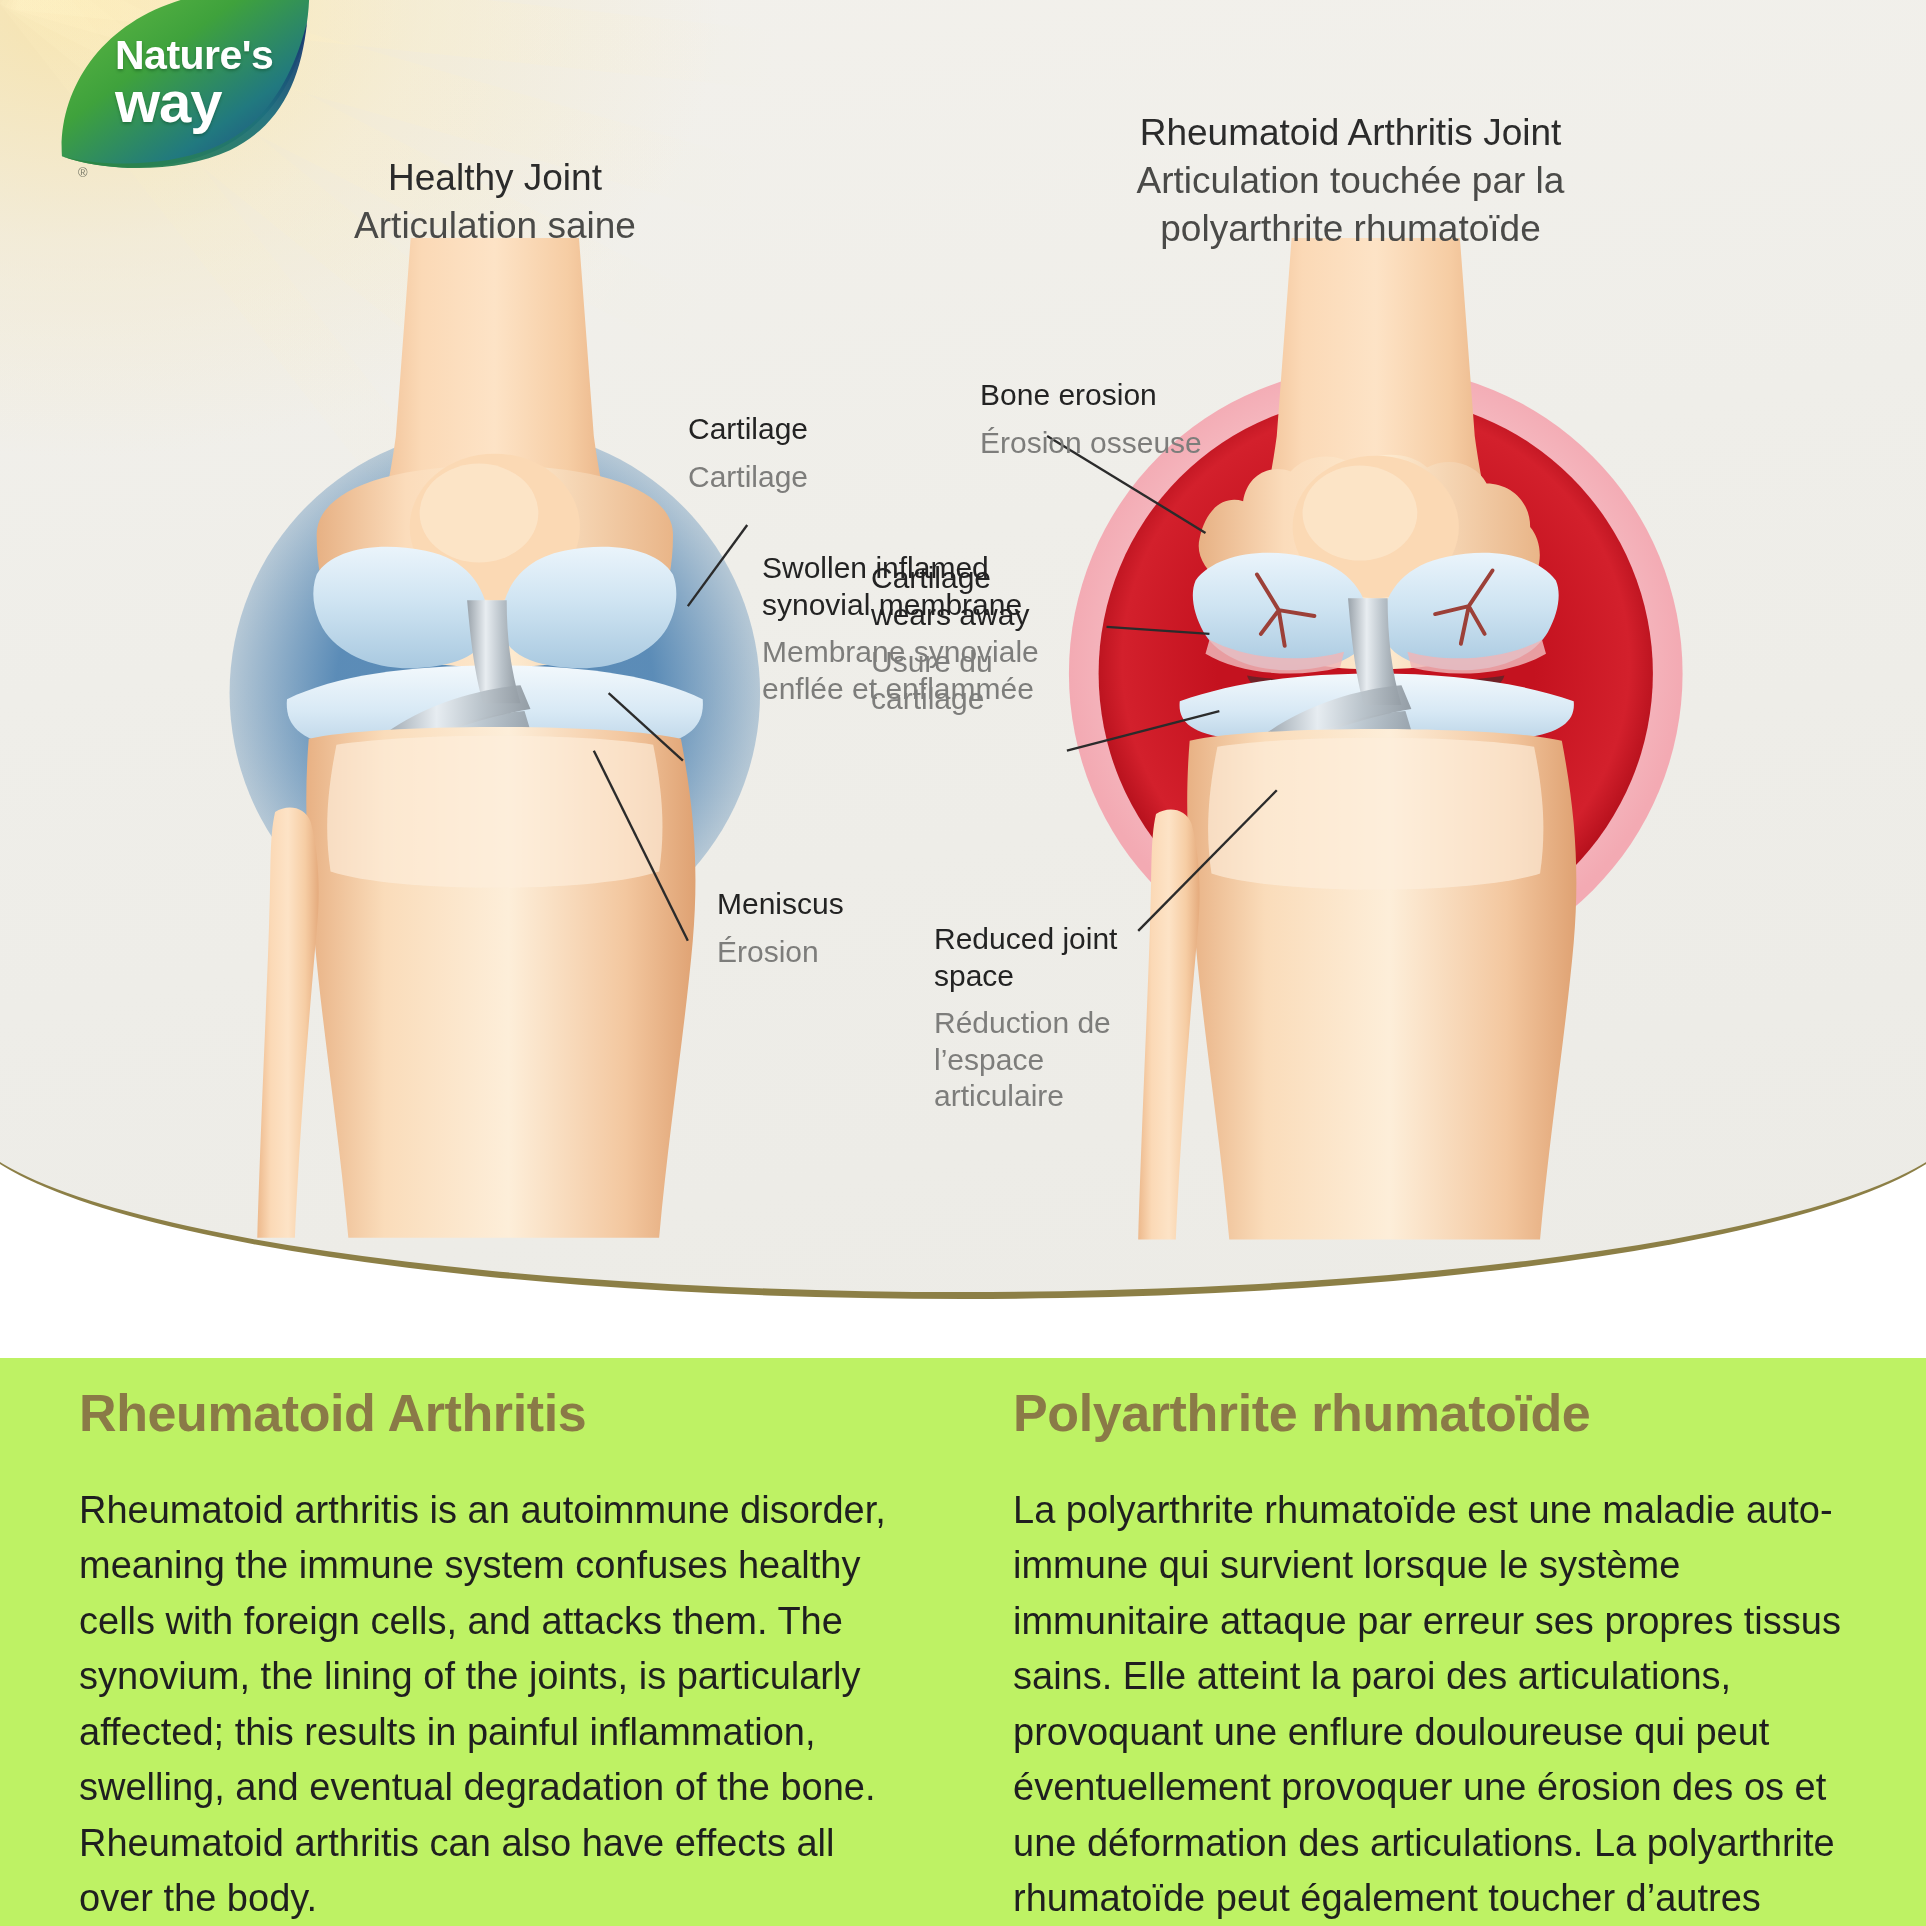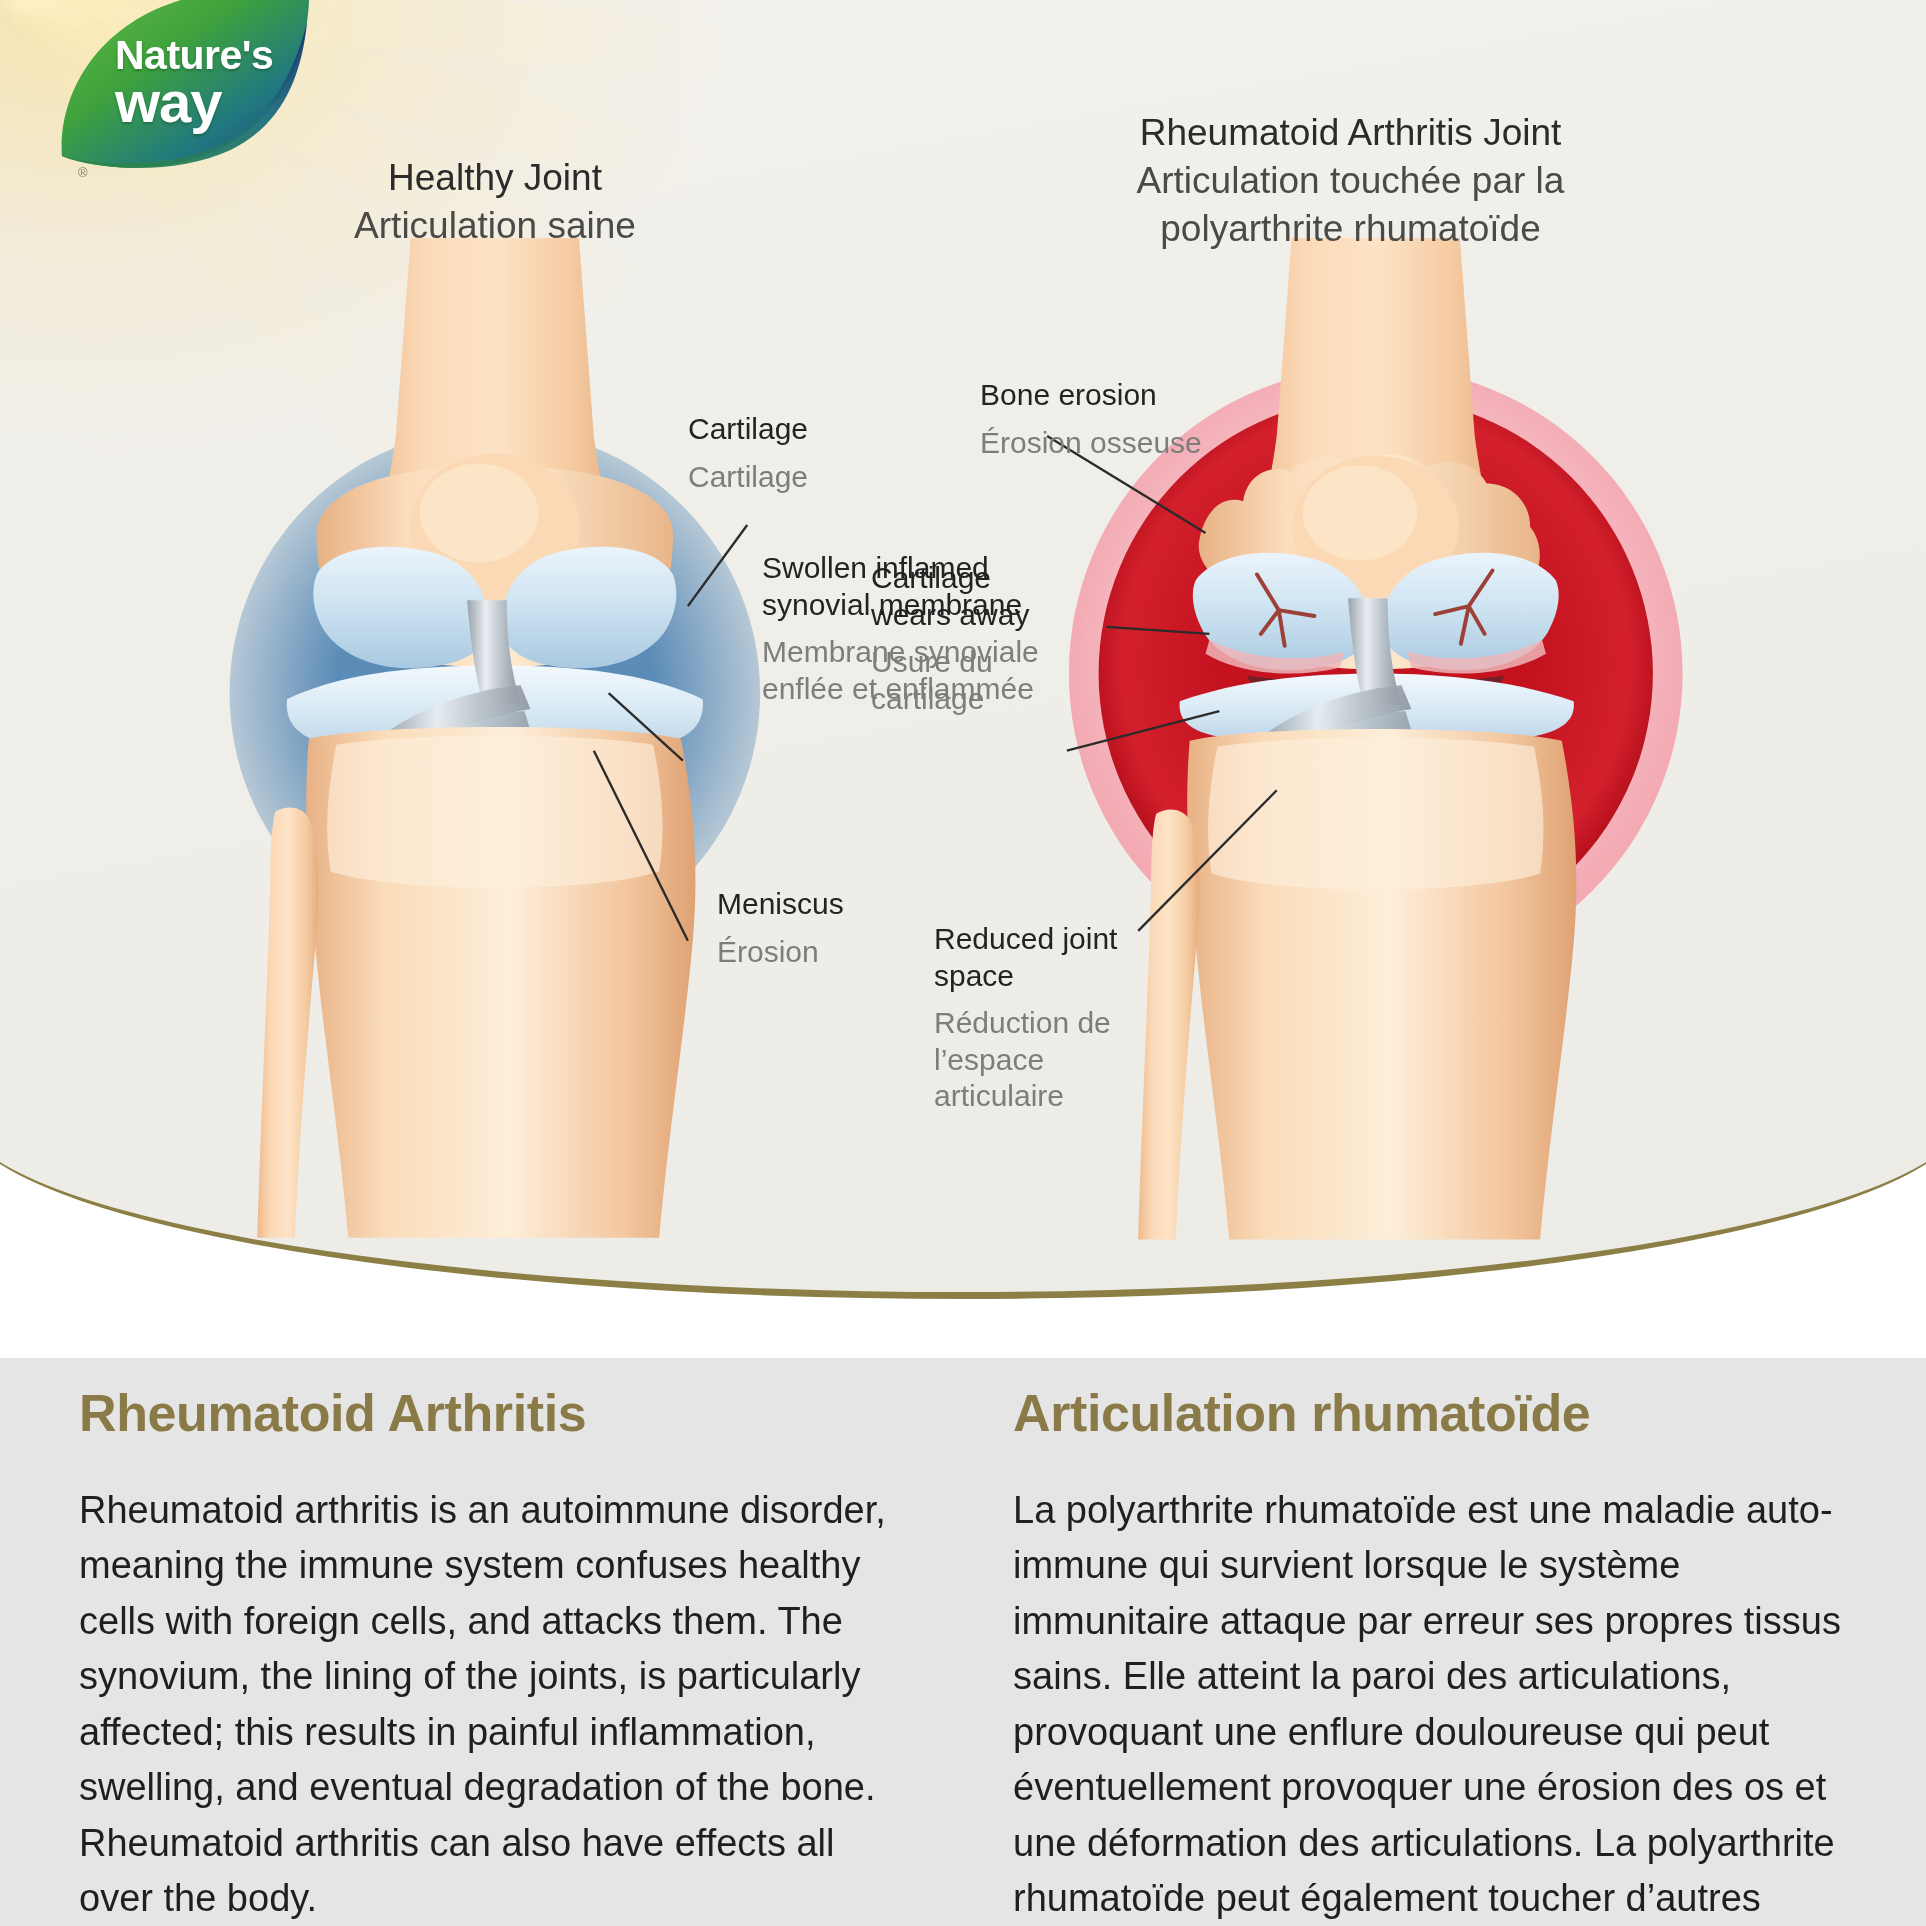--- a/index.html
+++ b/index.html
@@ -74,21 +74,21 @@
   #cal-cartilage-wear { left:911px; top:619px; width:208px; }
   #cal-joint-space  { left:974px; top:980px; width:213px; }
 
   
   #leader-lines { position:absolute; inset:0; z-index:25; pointer-events:none; }
 
   
   #text-section {
     position:absolute; left:0; top:1358px;
     width:1927px; height:568px;
-    background:#e5e5e5;
+    background:#bef264;
     display:flex;
     padding:0 79px;
     gap:99px;
   }
   .text-col { flex:1; padding-top:25px; }
   .col-heading {
     font-size:52px; font-weight:bold; color:#8a7a47;
     letter-spacing:-0.4px; margin-bottom:40px;
   }
   .col-body {
@@ -348,17 +348,17 @@
   </div>
 
 </div>
 
 <div id="text-section">
   <div class="text-col">
     <div class="col-heading">Rheumatoid Arthritis</div>
     <div class="col-body">Rheumatoid arthritis is an autoimmune disorder, meaning the immune system confuses healthy cells with foreign cells, and attacks them. The synovium, the lining of the joints, is particularly affected; this results in painful inflammation, swelling, and eventual degradation of the bone. Rheumatoid arthritis can also have effects all over the body.</div>
   </div>
   <div class="text-col">
-    <div class="col-heading">Articulation rhumatoïde</div>
+    <div class="col-heading">Polyarthrite rhumatoïde</div>
     <div class="col-body fr">La polyarthrite rhumatoïde est une maladie auto-immune qui survient lorsque le système immunitaire attaque par erreur ses propres tissus sains. Elle atteint la paroi des articulations, provoquant une enflure douloureuse qui peut éventuellement provoquer une érosion des os et une déformation des articulations. La polyarthrite rhumatoïde peut également toucher d’autres parties du corps.</div>
   </div>
 </div>
 
 
 </body></html>

